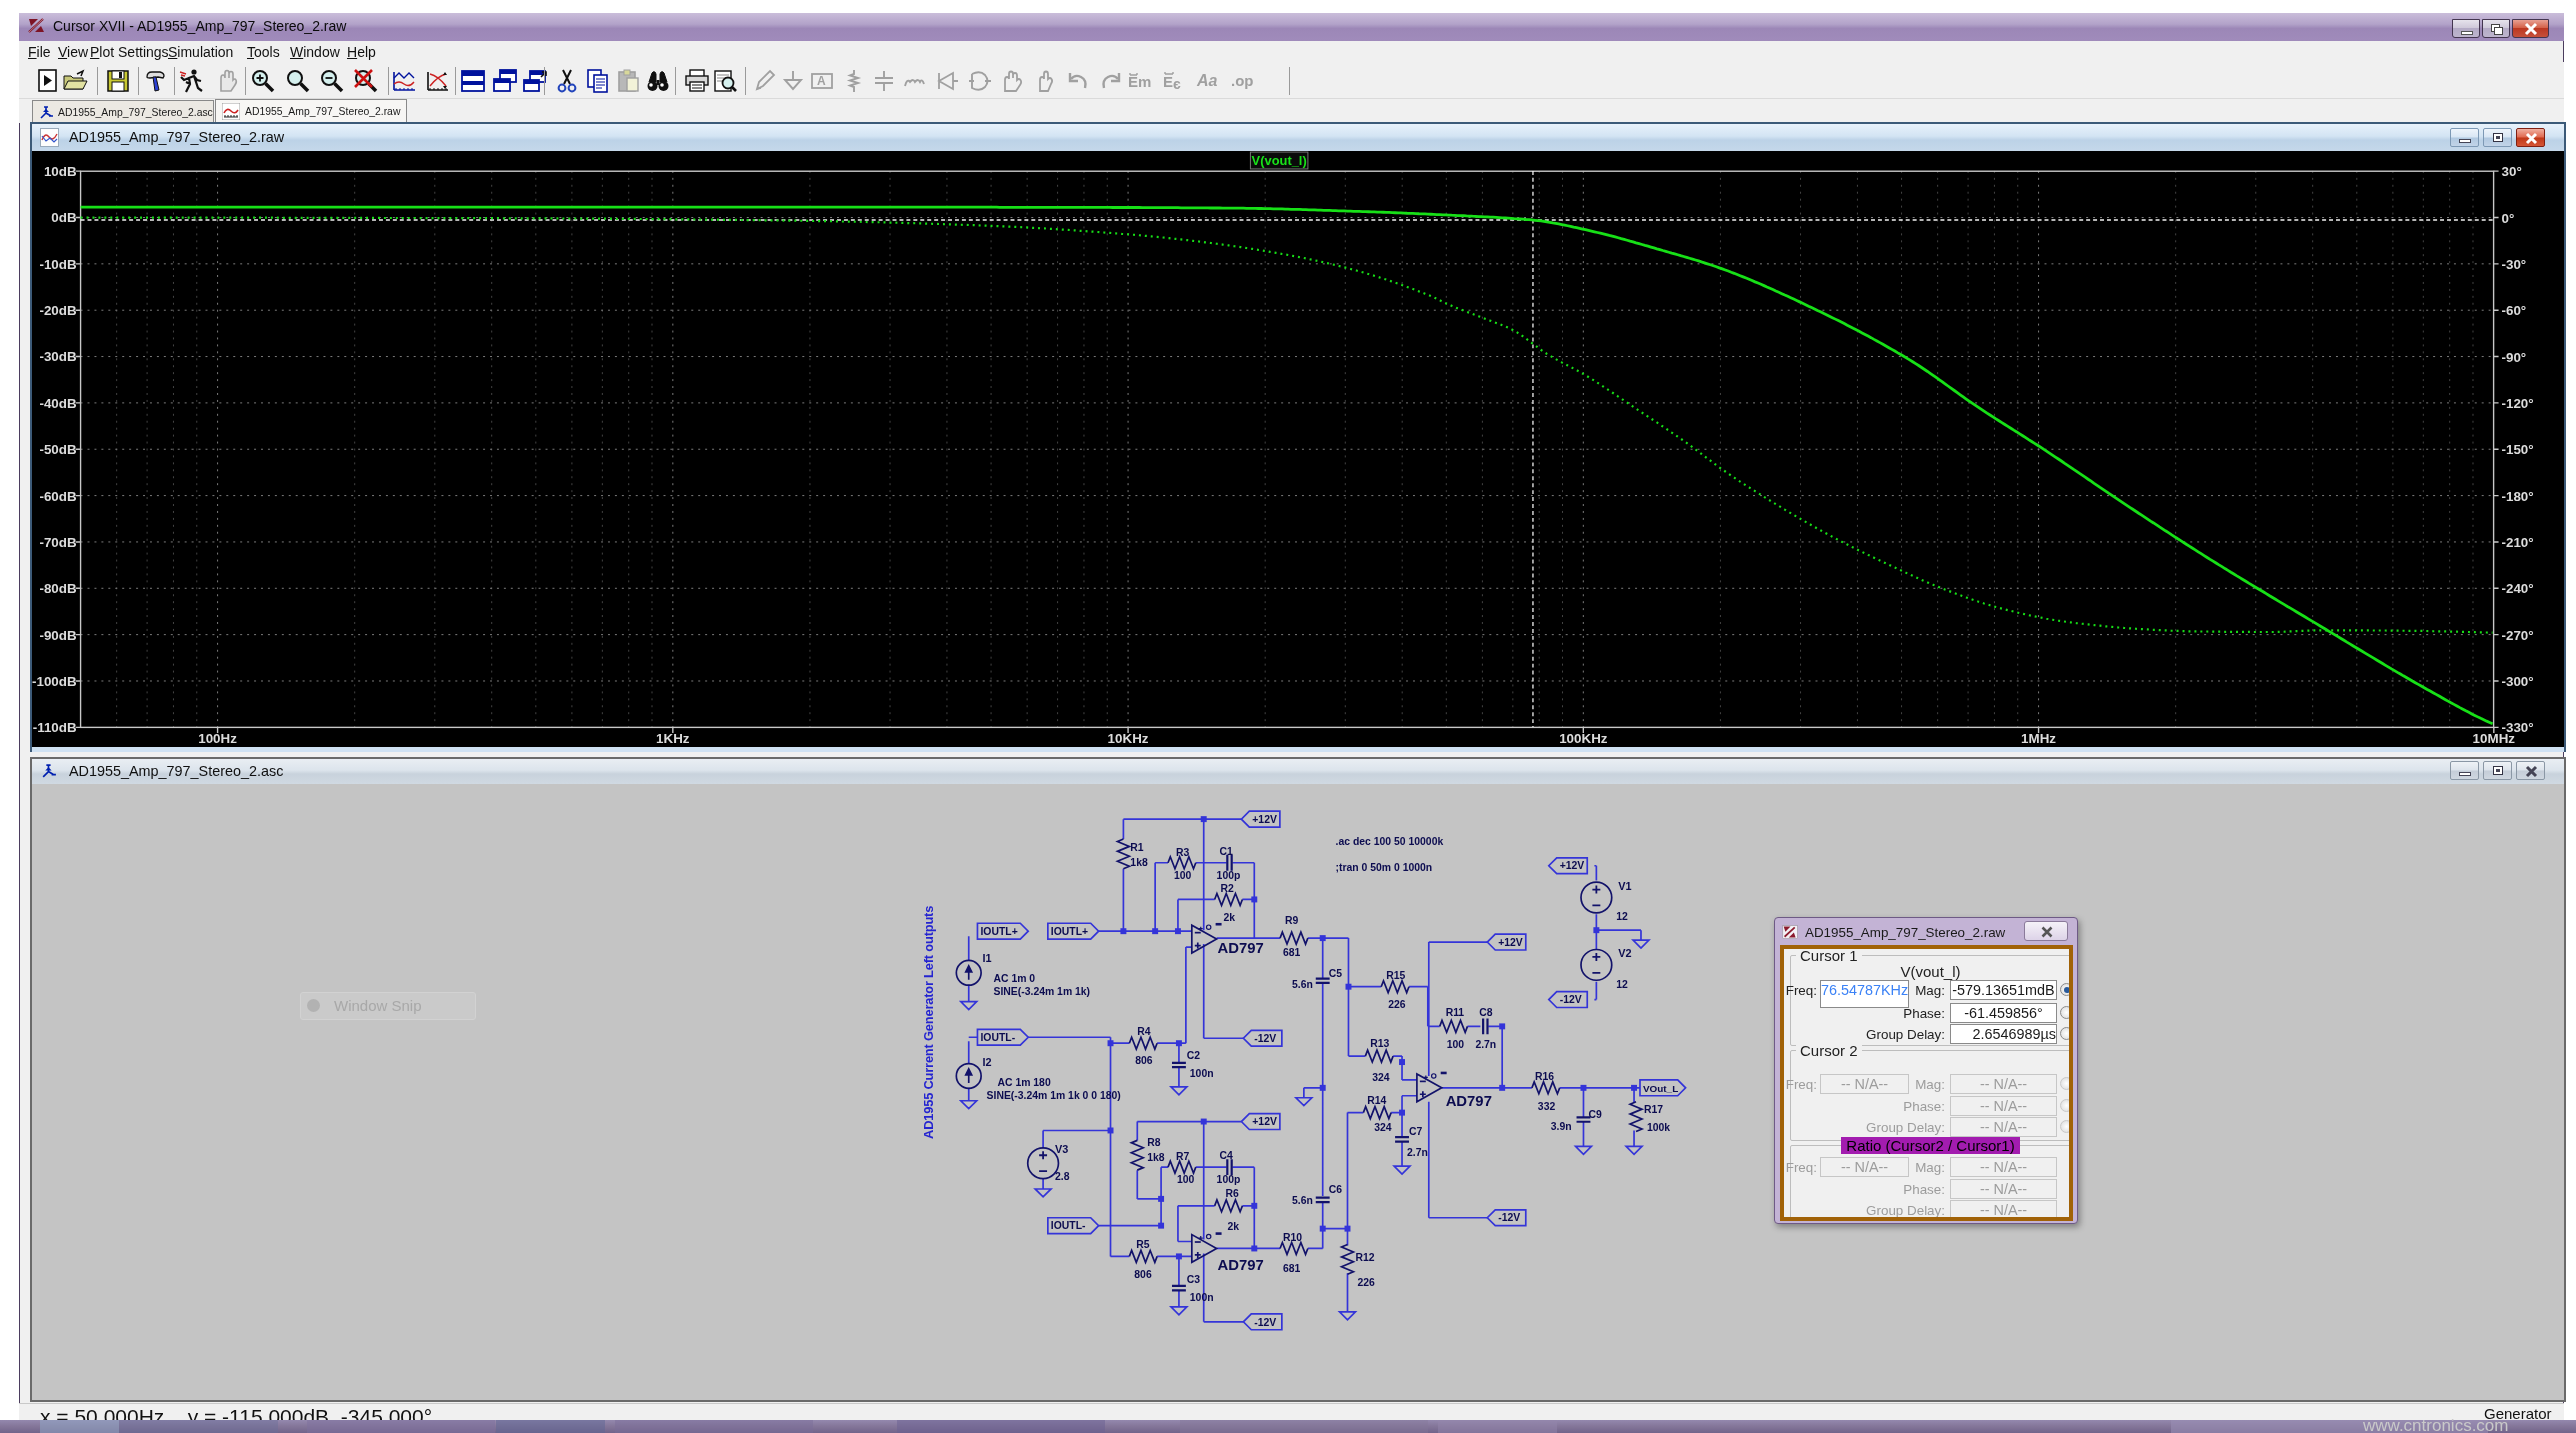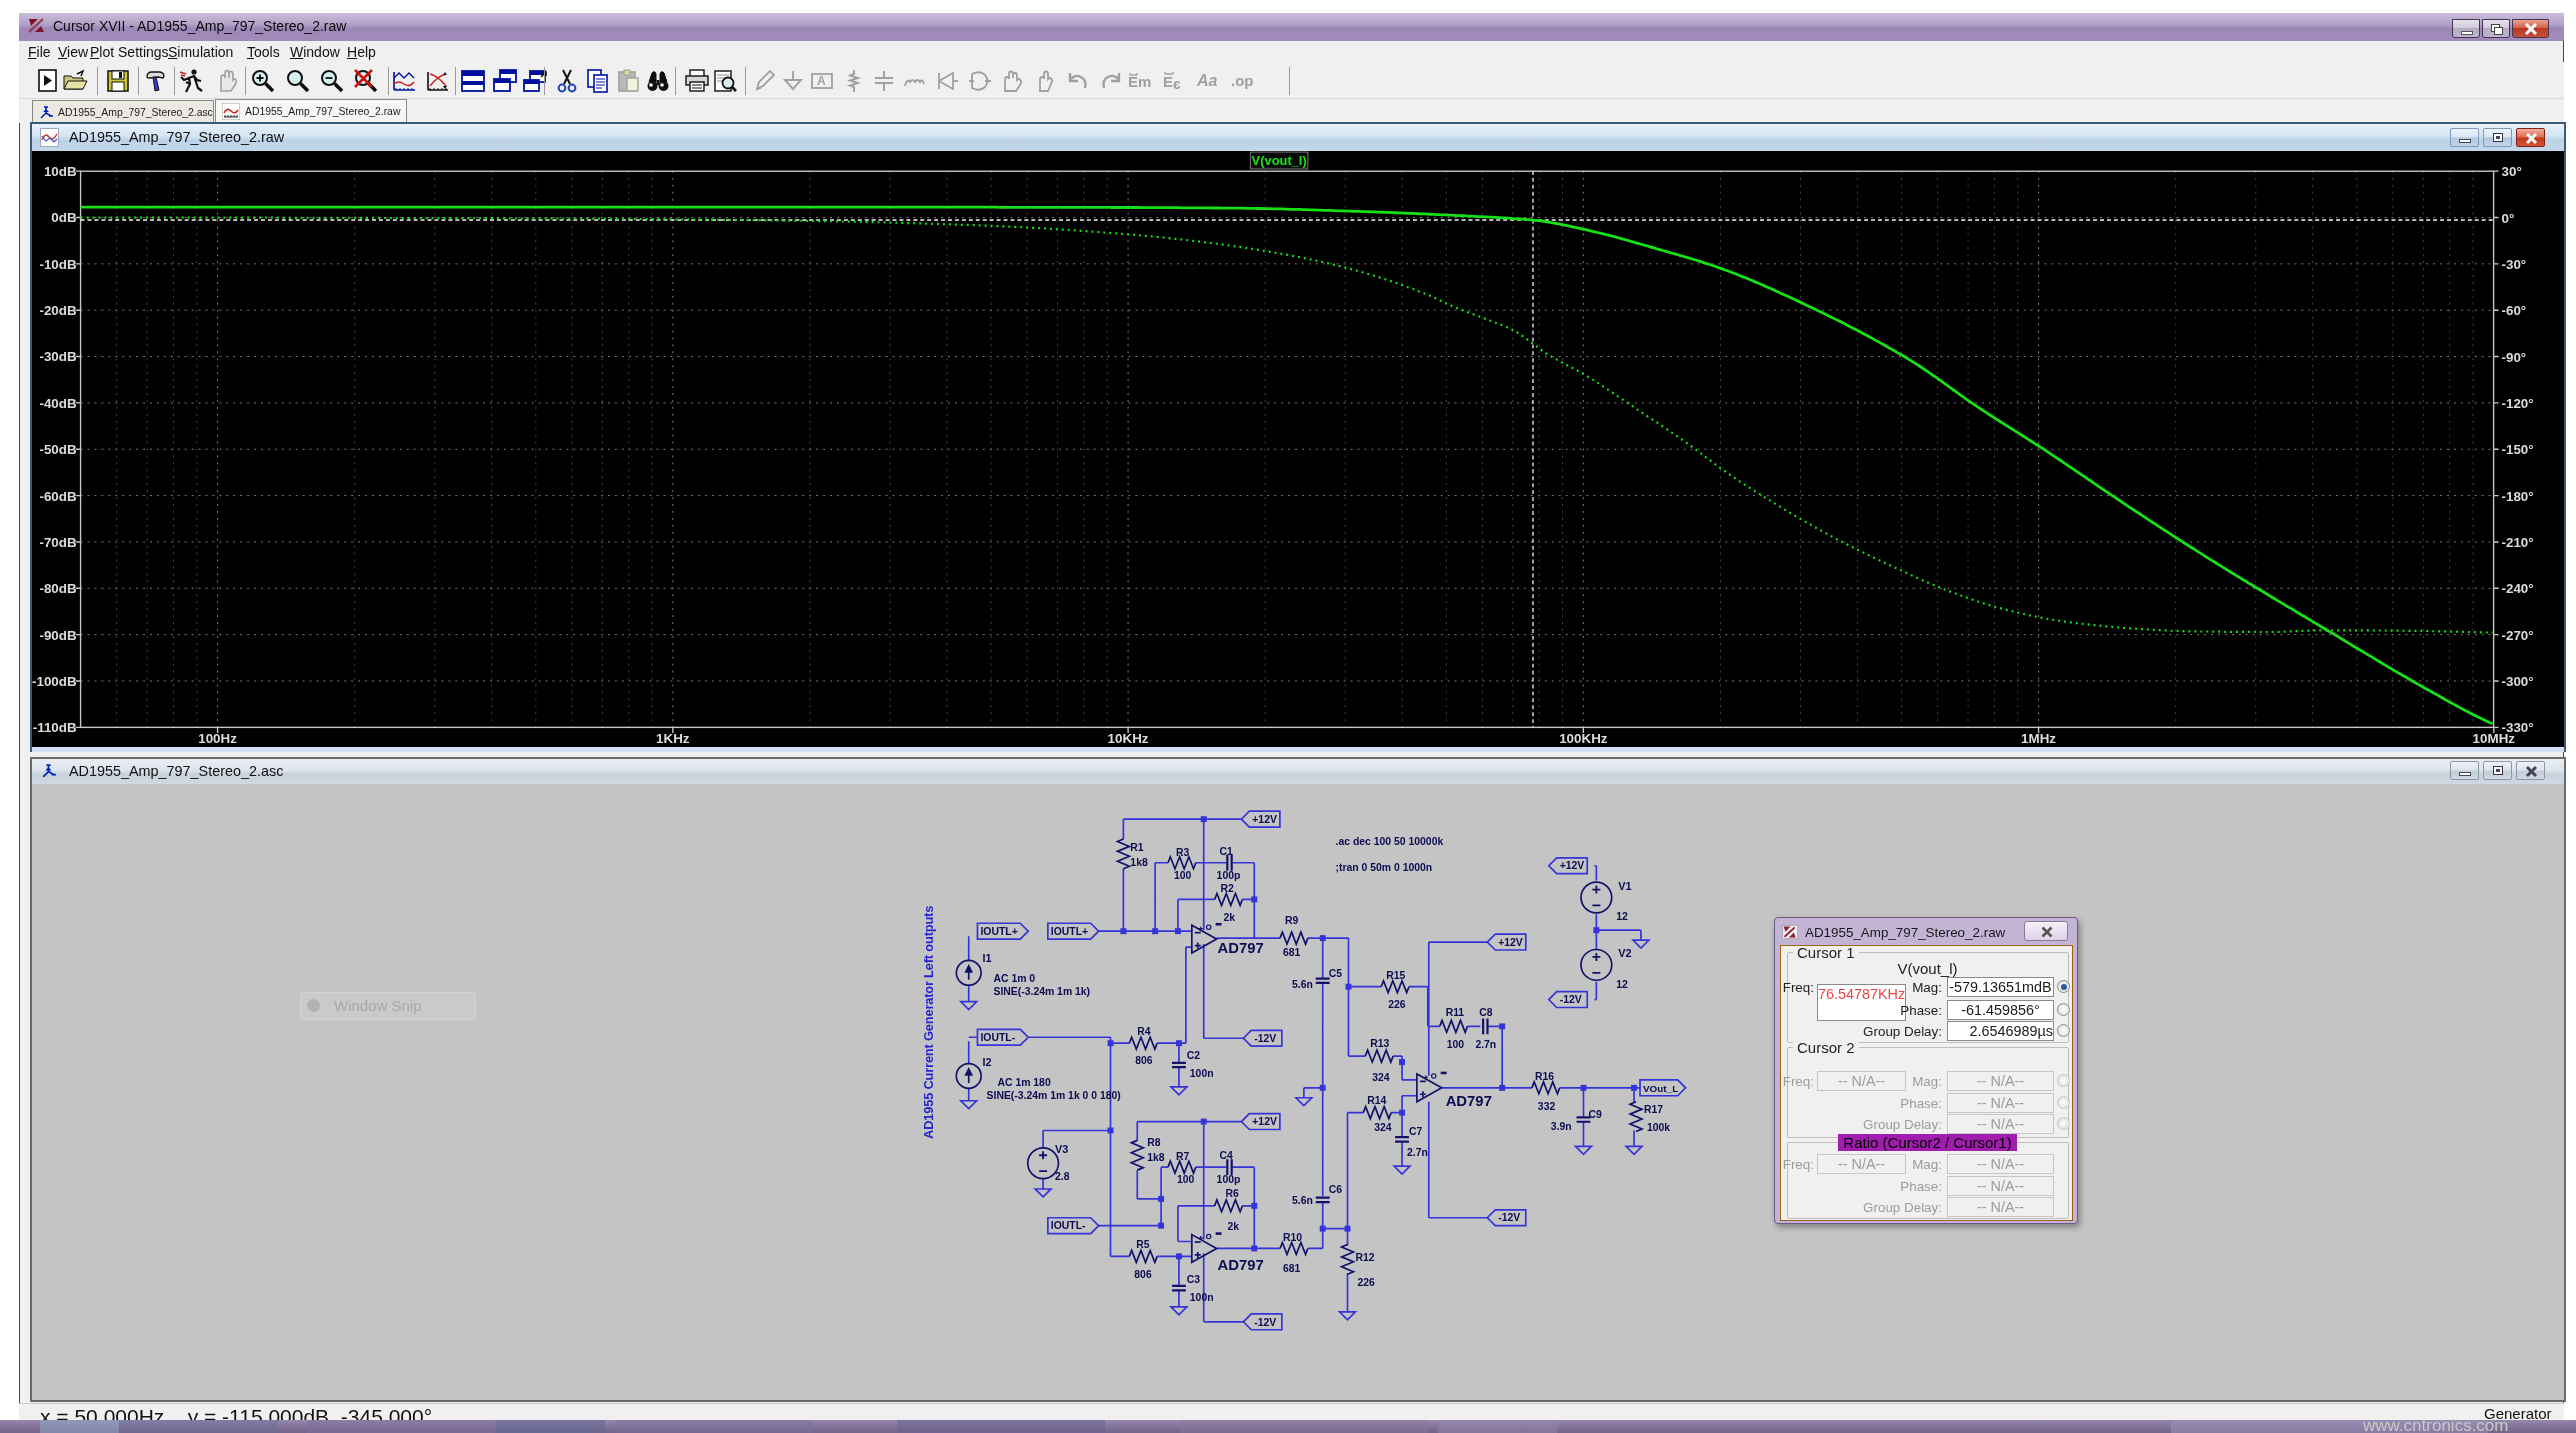--- a/index.html
+++ b/index.html
@@ -611,26 +611,26 @@
         <path d="M2 3 L10 3 L4 9 Z" fill="#8b1a2d"></path>
         <path d="M16 16 L8 16 L14 10 Z" fill="#8b1a2d"></path>
         <path d="M3 15 L15 4" stroke="#8b1a2d" stroke-width="2"></path>
       </svg>
       <div class="abs" style="left:30px;top:7px;font-size:13.4px;color:#1a1a1a">AD1955_Amp_797_Stereo_2.raw</div>
       <div class="abs" style="left:249px;top:3px;width:44px;height:20px;background:linear-gradient(#f5f2f8,#ddd3e8);border:1px solid #8a7a9a;border-radius:3px">
         <svg class="abs" style="left:16px;top:4px" width="12" height="12" viewBox="0 0 12 12">
           <path d="M1.5 1.5 L10.5 10.5 M10.5 1.5 L1.5 10.5" stroke="#555" stroke-width="2.6"></path>
         </svg>
       </div>
-      <div class="abs" style="left:5px;top:27px;width:293px;height:276px;background:#f0f0f0;border:1px solid #a16207;overflow:hidden">
+      <div class="abs" style="left:5px;top:27px;width:293px;height:276px;background:#f0f0f0;border:4px solid #a16207;overflow:hidden">
         <div class="abs" style="left:6px;top:6px;width:282px;height:91px;border:1px solid #bdbdbd;border-radius:2px"></div>
         <div class="abs" style="left:12px;top:-2px;background:#f0f0f0;padding:0 4px;font-size:15px;color:#222">Cursor 1</div>
         <div class="abs" style="left:0px;top:14px;width:293px;text-align:center;font-size:15px;color:#222">V(vout_l)</div>
         <div class="abs" style="left:-96px;top:34px;width:129px;text-align:right;font-size:13.4px;color:#222;white-space:nowrap">Freq:</div>
-        <div class="abs" style="left:36px;top:38px;width:89px;height:37px;background:#ffffff;border:1px solid #8a8a8a;font-size:14.4px;color:#ef4444;text-align:center;line-height:19px">76.54787KHz</div>
+        <div class="abs" style="left:36px;top:31px;width:89px;height:28px;background:#ffffff;border:1px solid #8a8a8a;font-size:14.4px;color:#3b82f6;text-align:center;line-height:19px">76.54787KHz</div>
         <div class="abs" style="left:32px;top:34px;width:129px;text-align:right;font-size:13.4px;color:#222;white-space:nowrap">Mag:</div>
         <div class="abs" style="left:166px;top:31px;width:107px;height:20px;background:#ffffff;border:1px solid #8a8a8a;font-size:14.4px;color:#1a1a1a;text-align:center;line-height:19px">-579.13651mdB</div>
         <div class="abs" style="left:276px;top:34px;width:13px;height:13px;border-radius:50%;background:radial-gradient(#fff,#d8d8d8);border:1px solid #8a8a8a">
           <div class="abs" style="left:3px;top:3px;width:6px;height:6px;border-radius:50%;background:#2a5a9a"></div>
         </div>
         <div class="abs" style="left:32px;top:57px;width:129px;text-align:right;font-size:13.4px;color:#222;white-space:nowrap">Phase:</div>
         <div class="abs" style="left:166px;top:54px;width:107px;height:20px;background:#ffffff;border:1px solid #8a8a8a;font-size:14.4px;color:#1a1a1a;text-align:center;line-height:19px">-61.459856°</div>
         <div class="abs" style="left:276px;top:57px;width:13px;height:13px;border-radius:50%;background:radial-gradient(#fff,#d8d8d8);border:1px solid #8a8a8a"></div>
         <div class="abs" style="left:32px;top:78px;width:129px;text-align:right;font-size:13.4px;color:#222;white-space:nowrap">Group Delay:</div>
         <div class="abs" style="left:166px;top:75px;width:107px;height:20px;background:#ffffff;border:1px solid #8a8a8a;font-size:14.4px;color:#1a1a1a;text-align:right;line-height:19px">2.6546989µs</div>

